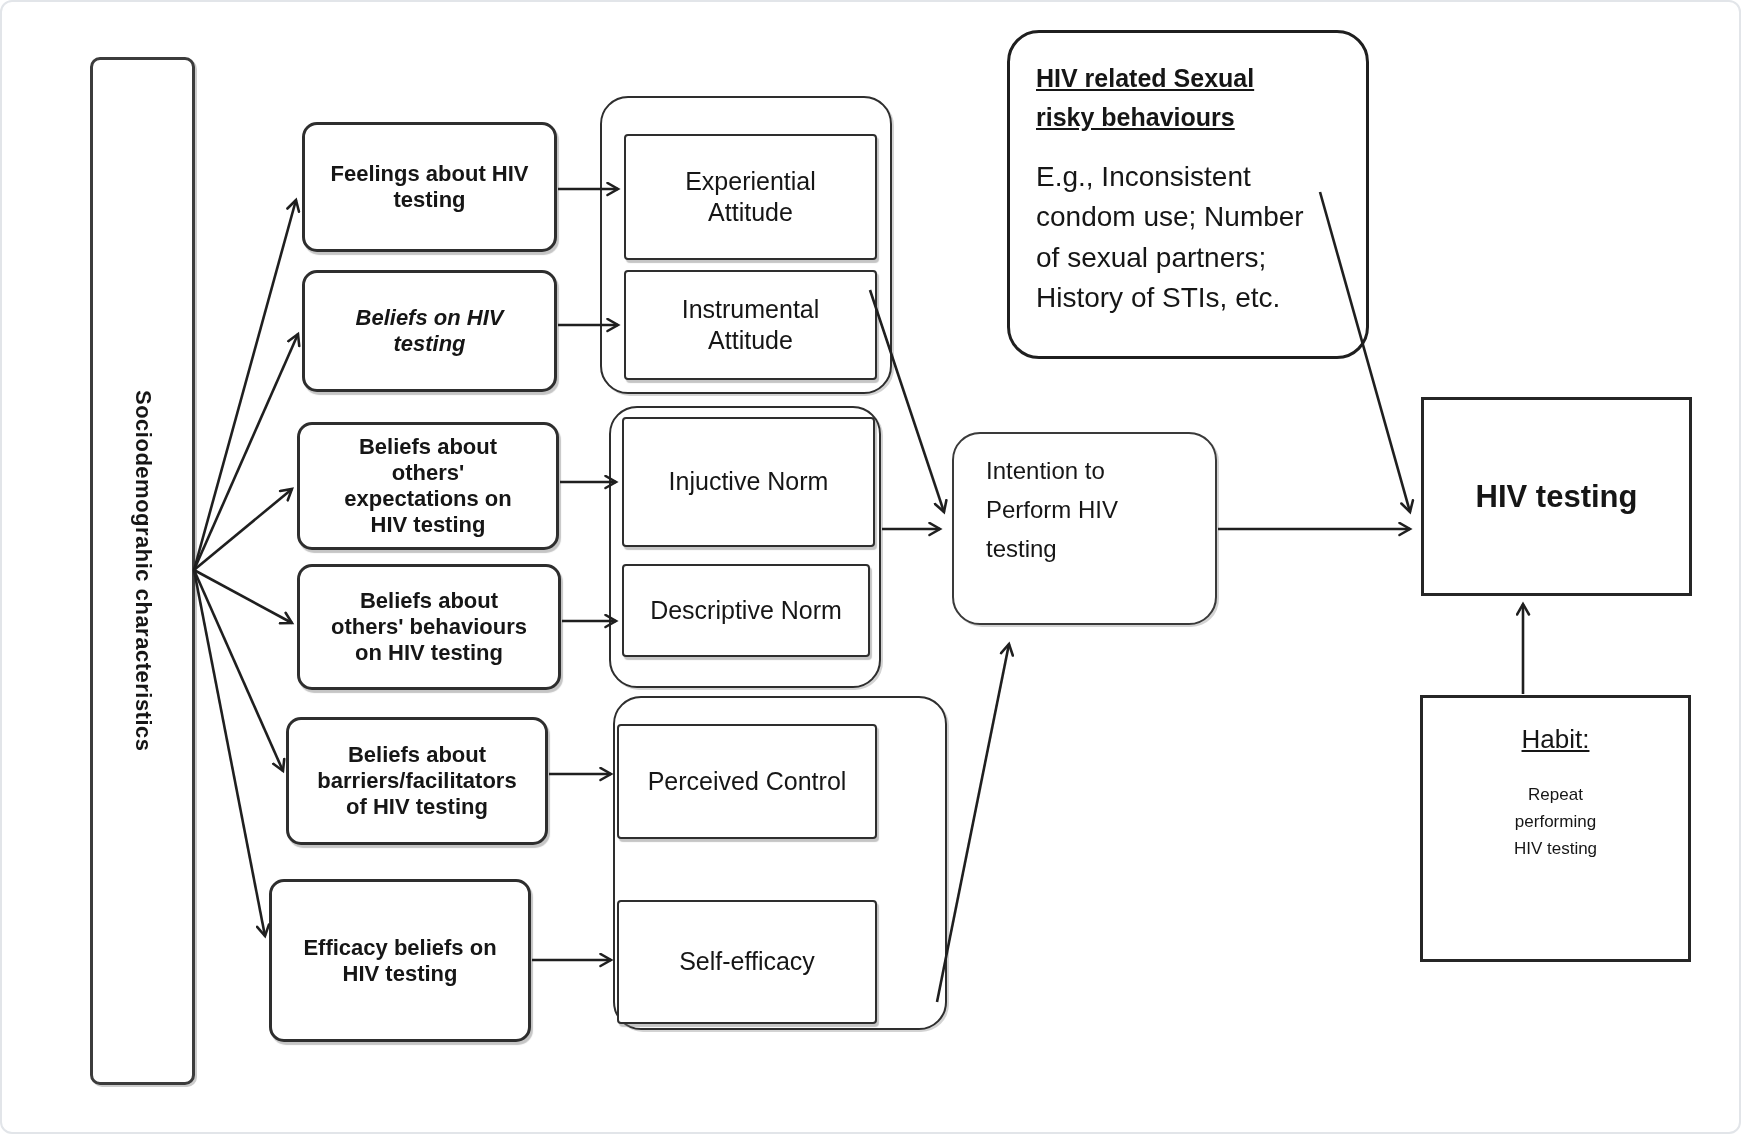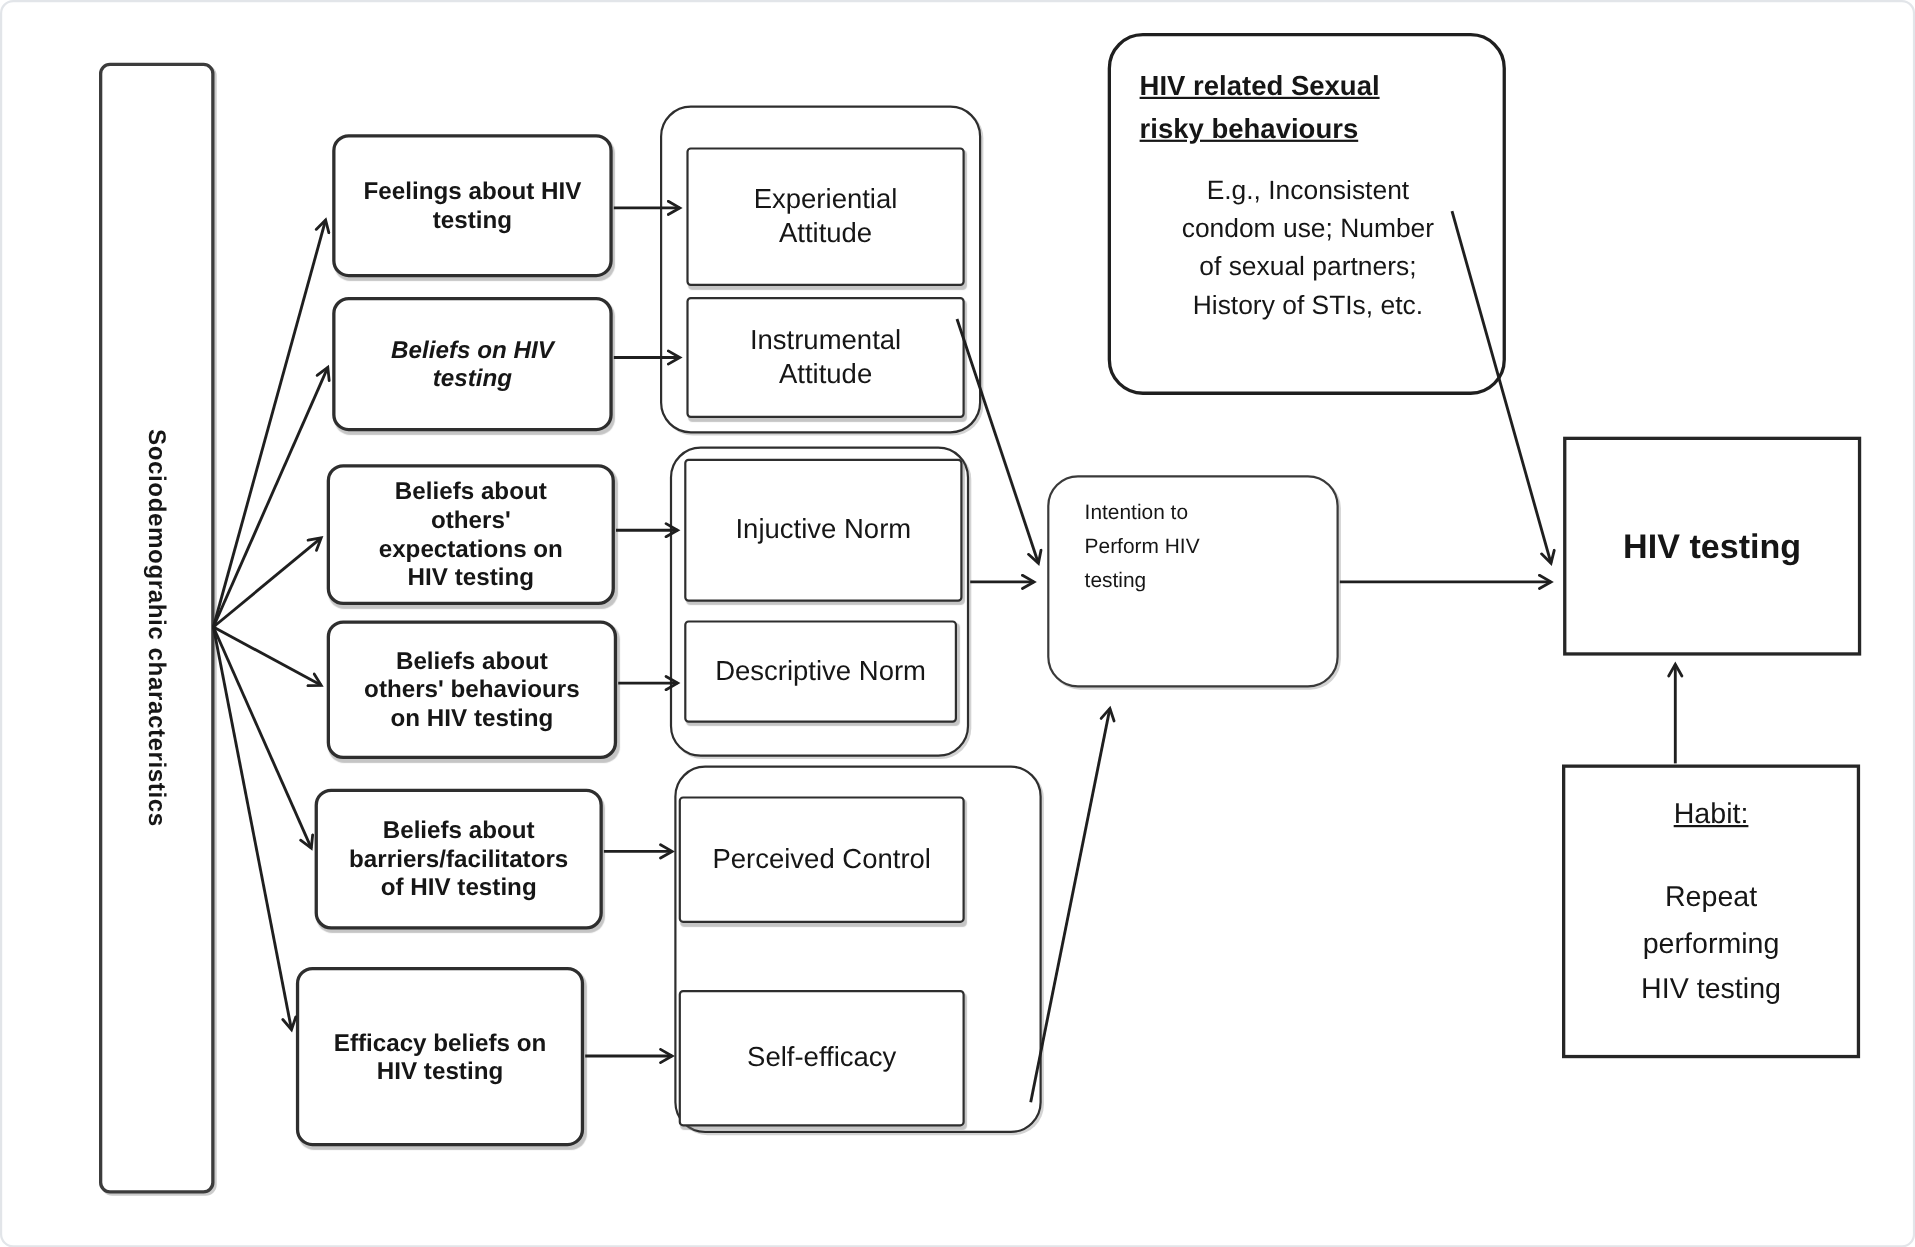--- a/index.html
+++ b/index.html
@@ -52,45 +52,45 @@
   .risky{
     left:1005px;top:28px;width:362px;height:329px;
     border:3px solid #1f1f1f;border-radius:32px;background:#fff;
     padding:26px 24px 0 26px;
   }
   .risky .title{
     font-weight:bold;font-size:25px;line-height:1.55;
     text-decoration:underline;
   }
   .risky .body{
-    margin-top:20px;text-align:center;
-    font-size:24px;line-height:1.45;font-weight:500;
+    margin-top:20px;text-align:left;
+    font-size:28px;line-height:1.45;font-weight:500;
   }
 
   .intention{
     left:950px;top:430px;width:265px;height:193px;
     border:2.5px solid #3a3a3a;border-radius:28px;background:#fff;
-    font-size:19px;line-height:1.62;
+    font-size:24px;line-height:1.62;
     padding:18px 10px 0 32px;
     box-shadow:2px 2px 0 rgba(110,110,110,.3);
   }
 
   .outcome{
     left:1419px;top:395px;width:271px;height:199px;
     border:3.5px solid #262626;background:#fff;
     font-weight:bold;font-size:31px;
   }
 
   .habit{
     left:1418px;top:693px;width:271px;height:267px;
     border:3.5px solid #262626;background:#fff;
     text-align:center;padding-top:26px;
   }
   .habit .title{font-size:26px;text-decoration:underline;font-weight:500;}
-  .habit .body{margin-top:40px;font-size:26px;line-height:1.6;}
+  .habit .body{margin-top:26px;font-size:17px;line-height:1.6;}
 
   .arrows{left:0;top:0;width:1741px;height:1134px;pointer-events:none;}
 </style>
 </head>
 <body>
 
 <div class="stage">
 
   <div class="abs center left-panel">
     <span class="vtext">Sociodemograhic characteristics</span>

